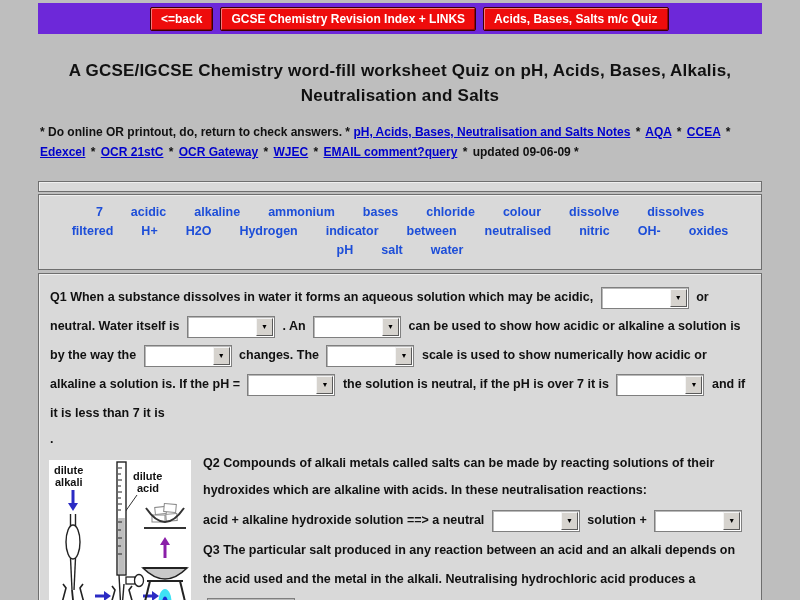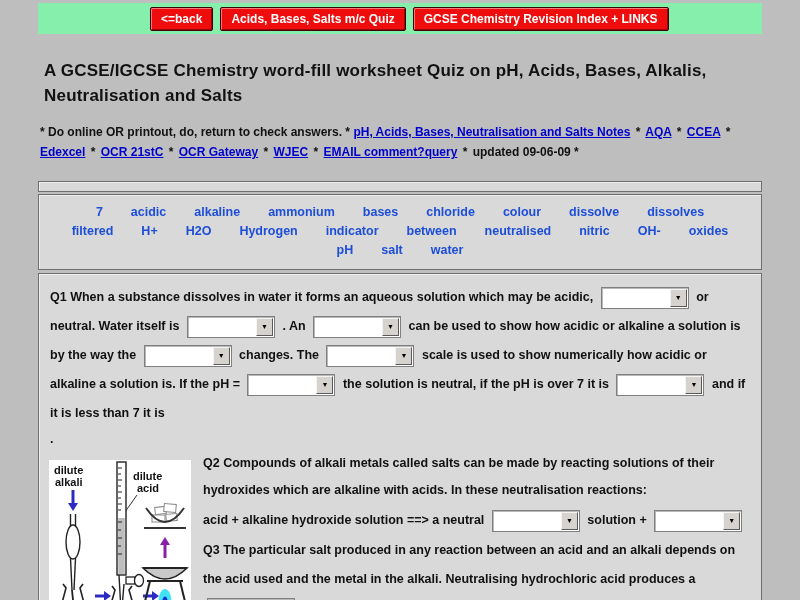--- a/index.html
+++ b/index.html
@@ -7,38 +7,38 @@
     width: 800px; height: 600px;
     overflow: hidden;
     background: #bebebe;
     font-family: "Liberation Sans", sans-serif;
   }
   .page { margin: 0 38px; width: 724px; }
 
   
   .redbar {
     margin-top: 3px; height: 31px;
-    background: #86efac;
+    background: #6d28d9;
     display: flex; align-items: center; gap: 7px;
     padding-left: 112px; box-sizing: border-box;
   }
   .redbtn {
     height: 24px; padding: 0 10px;
     background: #ee0c0c; color: #ffffff;
     font-family: "Liberation Sans", sans-serif;
     font-size: 12px; font-weight: bold;
     border: 1px solid #3c0000; border-radius: 2px;
     box-shadow: inset 1px 1px 0 rgba(255,255,255,.45), inset -1px -1px 0 rgba(0,0,0,.35);
     cursor: pointer; white-space: nowrap;
   }
 
   
   .title {
     margin: 24px 6px 0;
-    text-align: left;
+    text-align: center;
     font-size: 17px; line-height: 25px;
     font-weight: bold; color: #111;
     letter-spacing: .2px;
   }
   .intro {
     margin: 14px 2px 0;
     text-align: left;
     font-size: 12px; line-height: 20px;
     font-weight: bold; color: #111;
   }
@@ -105,22 +105,22 @@
     background: #ffffff;
   }
 </style>
 </head>
 <body>
 
 <div class="page">
 
   <div class="redbar">
     <button class="redbtn">&lt;=back</button>
+    <button class="redbtn">GCSE Chemistry Revision Index + LINKS</button>
     <button class="redbtn">Acids, Bases, Salts m/c Quiz</button>
-    <button class="redbtn">GCSE Chemistry Revision Index + LINKS</button>
   </div>
 
   <div class="title">A GCSE/IGCSE Chemistry word-fill worksheet Quiz on pH, Acids, Bases, Alkalis, Neutralisation and Salts</div>
 
   <div class="intro">
     <span>* Do online OR printout, do, return to check answers. *</span>
     <a>pH, Acids, Bases, Neutralisation and Salts Notes</a>
     <span class="sep">*</span>
     <a>AQA</a>
     <span class="sep">*</span>

